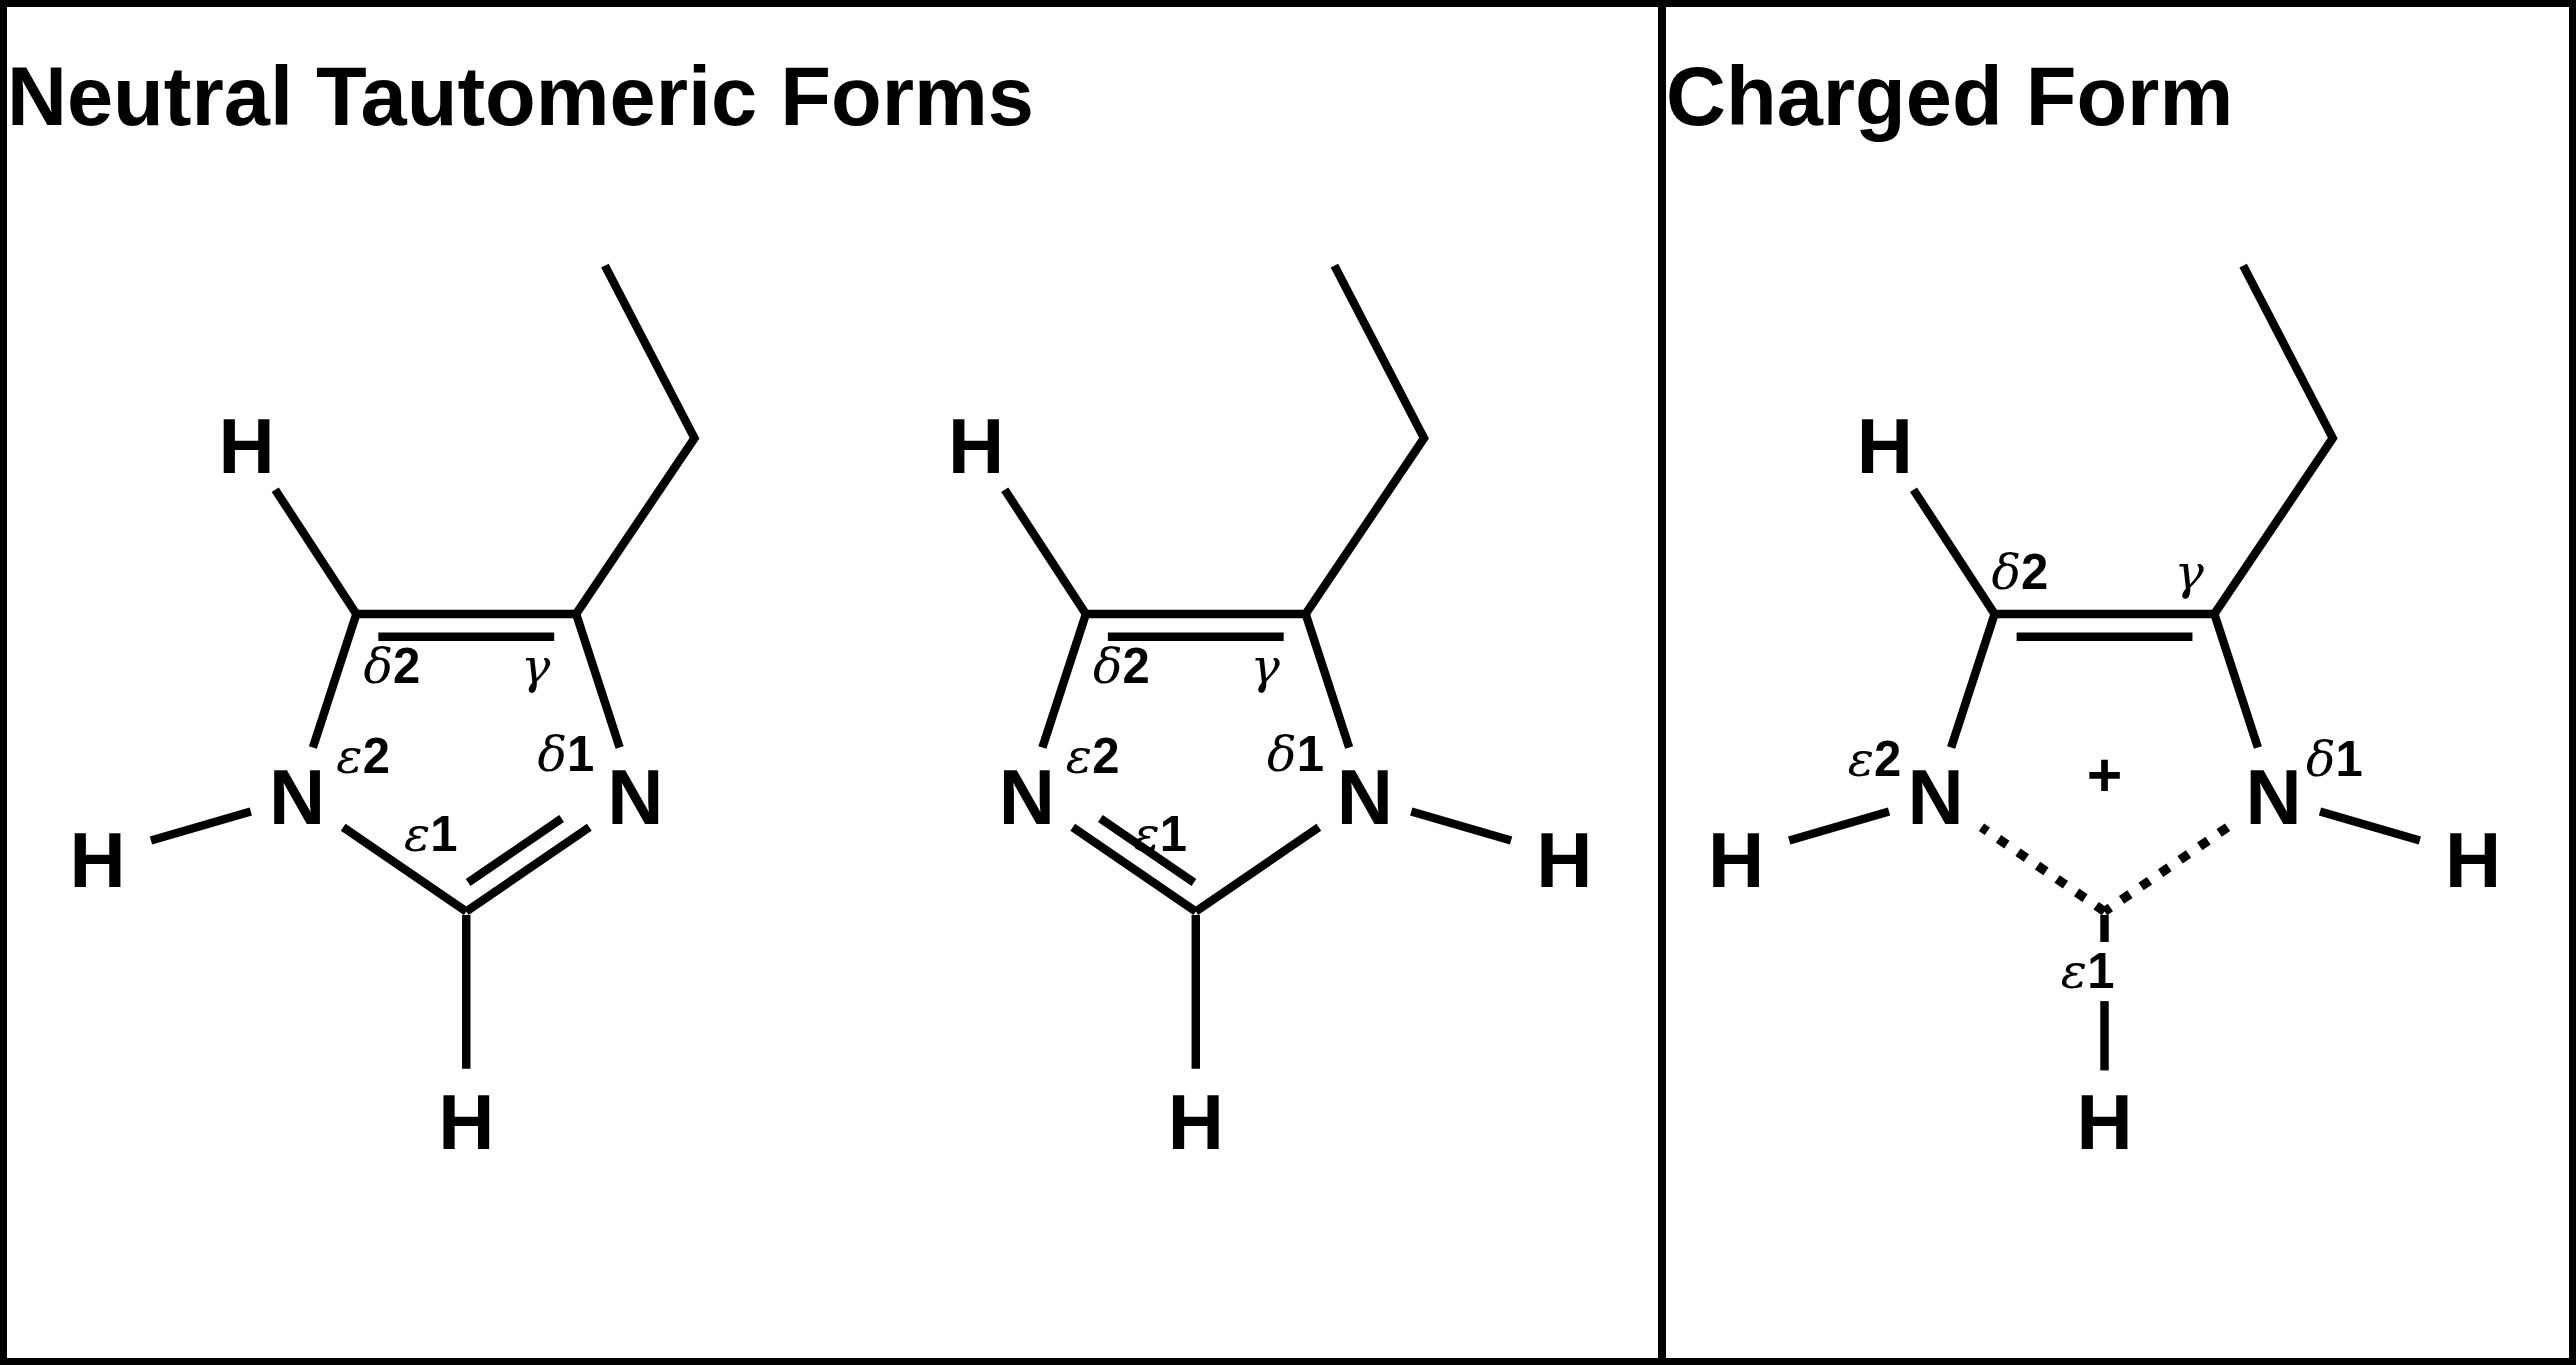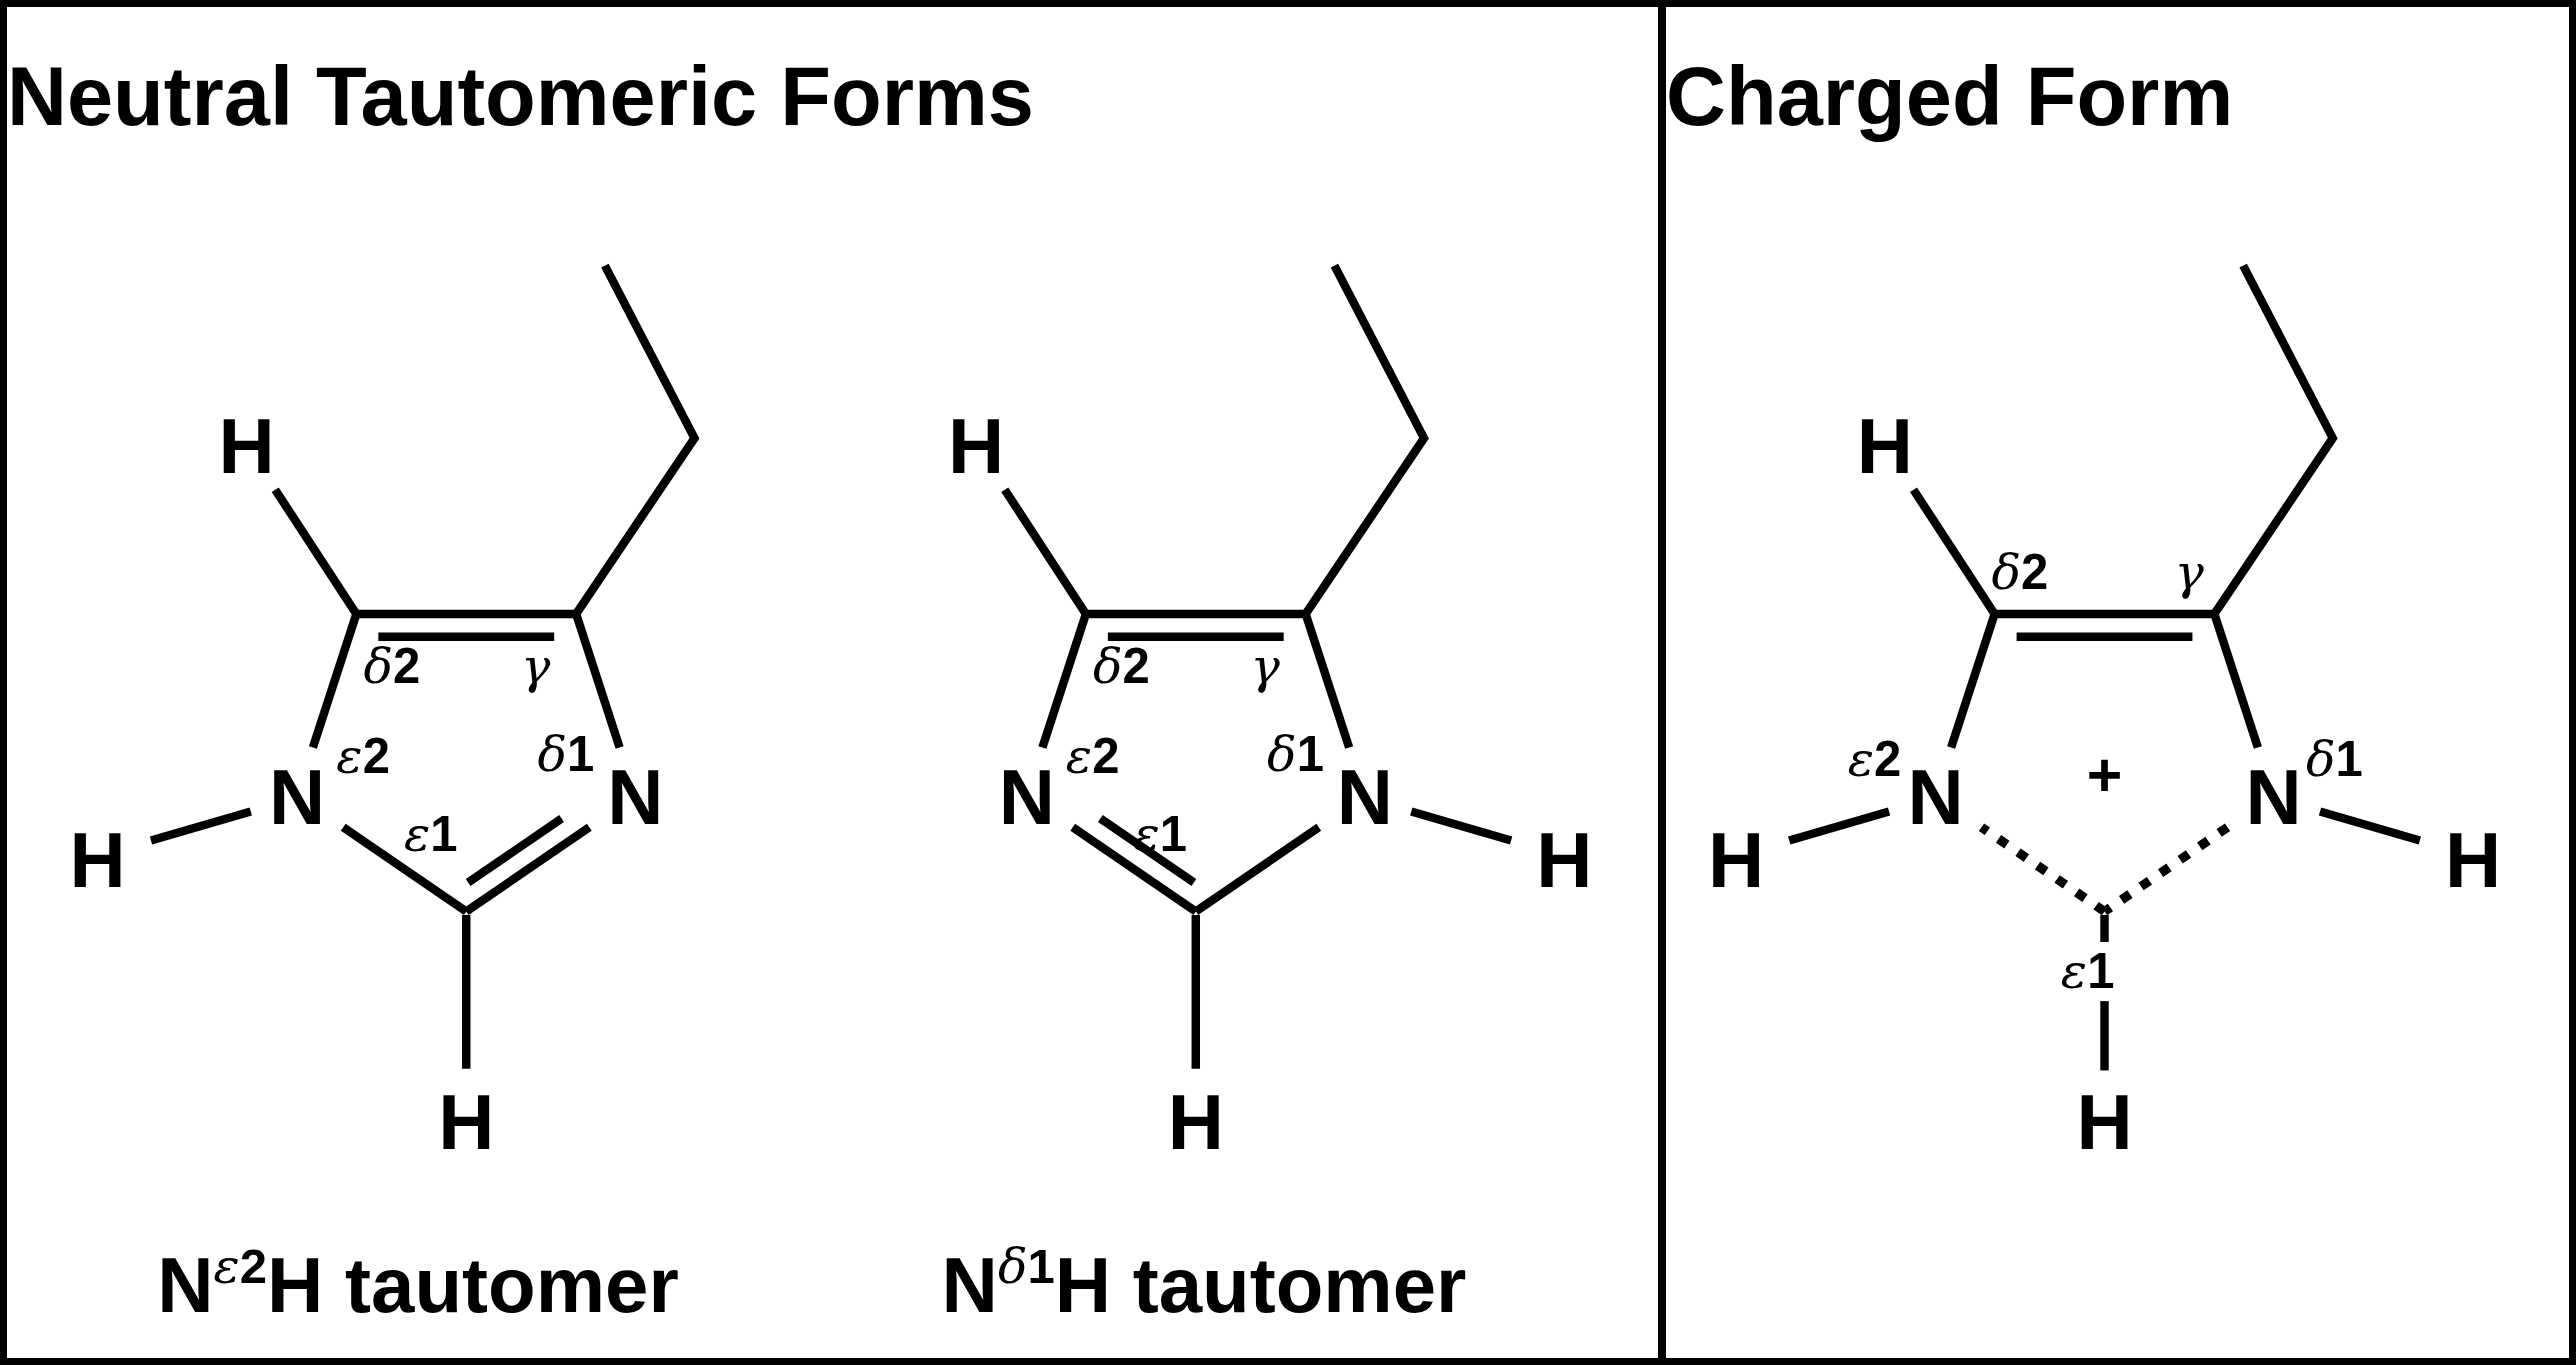--- a/index.html
+++ b/index.html
@@ -116,22 +116,16 @@
         <text x="200" y="88" text-anchor="middle" fill="#000000" font-size="92" font-weight="700">N</text>
         <text x="-100" y="-190" text-anchor="middle" fill="#000000" font-size="58"><tspan font-weight="400" font-family="&quot;DejaVu Serif&quot;, serif" font-style="italic">δ</tspan><tspan font-weight="700">2</tspan></text>
         <text x="100" y="-190" text-anchor="middle" fill="#000000" font-size="58"><tspan font-weight="400" font-family="&quot;DejaVu Serif&quot;, serif" font-style="italic">γ</tspan></text>
         <text x="-272" y="32" text-anchor="middle" fill="#000000" font-size="58"><tspan font-weight="400" font-family="&quot;DejaVu Serif&quot;, serif" font-style="italic">ε</tspan><tspan font-weight="700">2</tspan></text>
         <text x="272" y="32" text-anchor="middle" fill="#000000" font-size="58"><tspan font-weight="400" font-family="&quot;DejaVu Serif&quot;, serif" font-style="italic">δ</tspan><tspan font-weight="700">1</tspan></text>
         <text x="-20" y="282" text-anchor="middle" fill="#000000" font-size="58"><tspan font-weight="400" font-family="&quot;DejaVu Serif&quot;, serif" font-style="italic">ε</tspan><tspan font-weight="700">1</tspan></text>
         <text x="0" y="55" text-anchor="middle" fill="#000000" font-size="72"><tspan font-weight="700">+</tspan></text>
       </g>
     </svg>
 
-  <div class="caption" style="left:411px">
-    <span>N</span><span class="sup"><span class="greek">ε</span><span>2</span></span><span>H tautomer</span>
-  </div>
 
-  <div class="caption" style="left:1197px">
-    <span>N</span><span class="sup"><span class="greek">δ</span><span>1</span></span><span>H tautomer</span>
-  </div>
 
 </div>
 
 
 </body></html>

